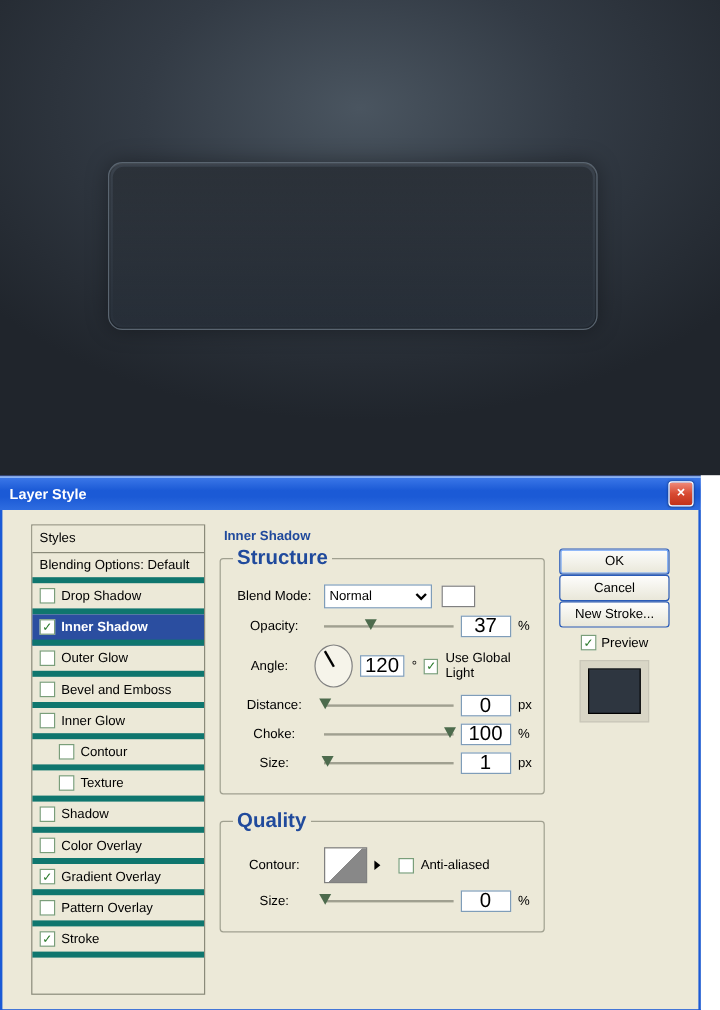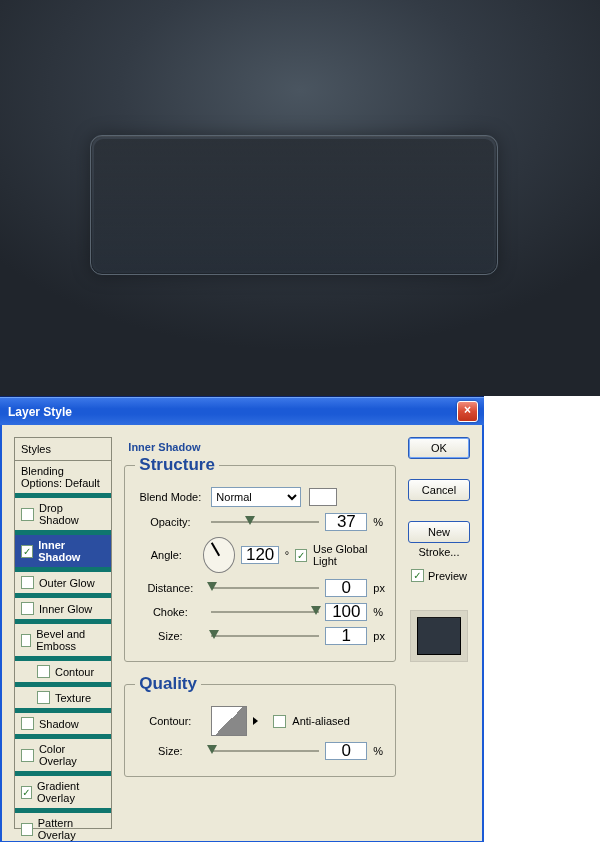--- a/index.html
+++ b/index.html
@@ -34,21 +34,21 @@
     content:"";
     position:absolute;
     inset:3px;
     border-radius:9px;
     background: linear-gradient(rgba(0,0,0,.25), rgba(0,0,0,.05));
     pointer-events:none;
   }
 
   
   .dialog {
-    width: 484px;
+    width: 584px;
     border-top: 1px solid #0a246a;
   }
   .titlebar {
     height: 28px;
     background: linear-gradient(#3b77e8, #1b5ad6 40%, #1b5ad6 60%, #2f6de0);
     border-top: 1px solid #6fa3f7;
     display: flex;
     align-items: center;
     padding: 0 6px 0 8px;
     color: #fff;
@@ -69,21 +69,21 @@
     line-height: 17px;
     text-align: center;
     box-shadow: 0 0 2px rgba(0,0,0,.5);
     cursor: default;
   }
   .client {
     background: #ece9d8;
     height: 418px;
     border: 2px solid #1b5ad6;
     border-top: none;
-    padding: 12px 12px;
+    padding: 12px 24px;
     display: flex;
     gap: 12px;
     position: relative;
   }
 
   
   .styles-panel {
     width: 148px;
     border: 1px solid #8a8a7a;
     background: #ece9d8;
@@ -222,22 +222,23 @@
     border-left:5px solid #000;
     border-top:4px solid transparent;
     border-bottom:4px solid transparent;
   }
 
   
   .btn-col {
     width: 94px;
     display: flex;
     flex-direction: column;
-    gap: 20px;
+    gap: 0;
     align-items: stretch;
+    margin-top: 20px;
   }
   .win-btn {
     height: 22px;
     border: 1px solid #2a5bb8;
     border-radius: 3px;
     background: linear-gradient(#fdfdfc, #e9e7d9);
     text-align: center;
     line-height: 20px;
     font-size: 11px;
     cursor: default;
@@ -298,25 +299,25 @@
           <div class="row selected">
             <span class="chk" style="background: rgb(255, 255, 255);">✓</span>
             <span style="font-weight: bold;">Inner Shadow</span>
           </div>
           <div class="row">
             <span class="chk"></span>
             <span>Outer Glow</span>
           </div>
           <div class="row">
             <span class="chk"></span>
+            <span>Bevel and Emboss</span>
+          </div>
+          <div class="row">
+            <span class="chk"></span>
             <span>Inner Glow</span>
-          </div>
-          <div class="row">
-            <span class="chk"></span>
-            <span>Bevel and Emboss</span>
           </div>
           <div class="row sub">
             <span class="chk"></span>
             <span>Contour</span>
           </div>
           <div class="row sub">
             <span class="chk"></span>
             <span>Texture</span>
           </div>
           <div class="row">

